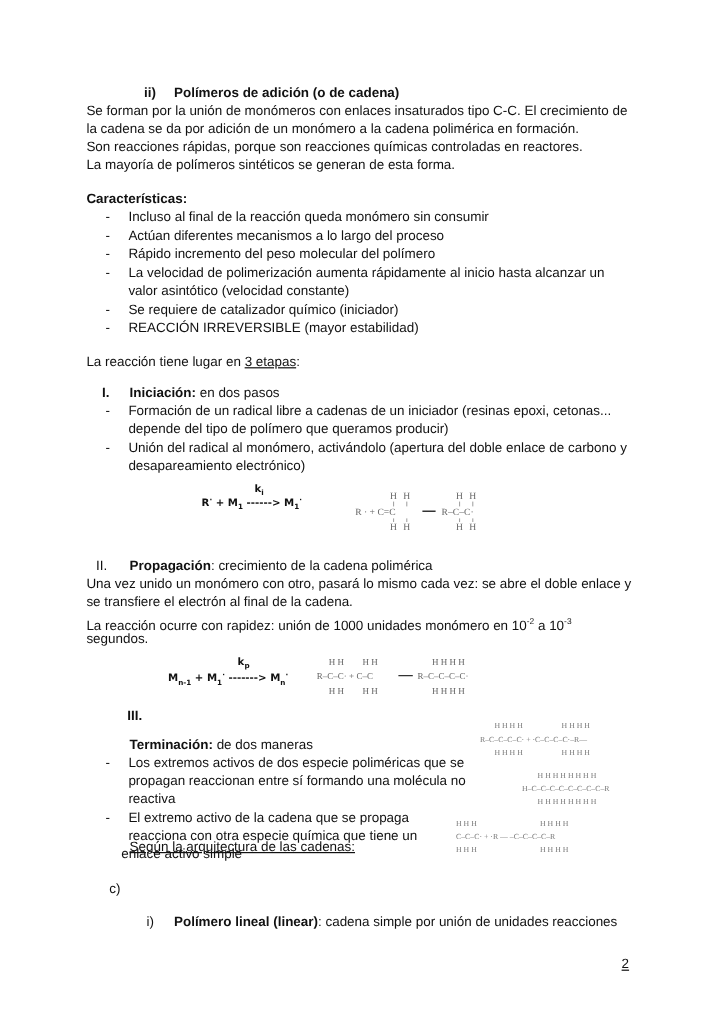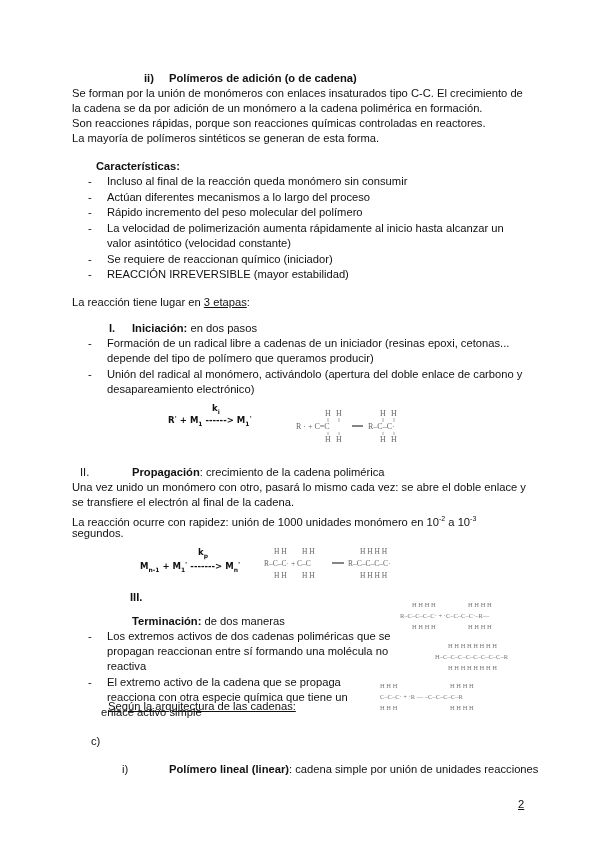--- a/index.html
+++ b/index.html
@@ -1,19 +1,19 @@
 <!DOCTYPE html>
 <html><head>
 <meta charset="utf-8">
 <style>
   html, body { margin:0; padding:0; background:#ffffff; }
   body { width:600px; height:848px; position:relative; overflow:hidden;
          font-family:"Liberation Sans", sans-serif; font-size:11.2px; color:#111; }
   .abs { position:absolute; white-space:nowrap; line-height:15px; }
-  .b { font-weight:bold;margin-left:24px; }
+  .b { font-weight:bold; }
   .u { text-decoration:underline; }
   .eq { font-family:"DejaVu Sans", sans-serif; font-weight:bold; font-size:8.5px; color:#111; }
   .eq sub { font-size:6px; }
   .eq sup { font-size:6px; }
 </style>
 </head>
 <body>
 
 <div class="abs b" style="left:120px;top:71px;">ii)</div>
 <div class="abs b" style="left:145px;top:71px;">Polímeros de adición (o de cadena)</div>
@@ -29,21 +29,21 @@
   <div class="abs" style="left:88px;top:174px;">-</div>
   <div class="abs" style="left:107px;top:174px;">Incluso al final de la reacción queda monómero sin consumir</div>
   <div class="abs" style="left:88px;top:190px;">-</div>
   <div class="abs" style="left:107px;top:190px;">Actúan diferentes mecanismos a lo largo del proceso</div>
   <div class="abs" style="left:88px;top:205px;">-</div>
   <div class="abs" style="left:107px;top:205px;">Rápido incremento del peso molecular del polímero</div>
   <div class="abs" style="left:88px;top:221px;">-</div>
   <div class="abs" style="left:107px;top:221px;">La velocidad de polimerización aumenta rápidamente al inicio hasta alcanzar un</div>
   <div class="abs" style="left:107px;top:236px;">valor asintótico (velocidad constante)</div>
   <div class="abs" style="left:88px;top:252px;">-</div>
-  <div class="abs" style="left:107px;top:252px;">Se requiere de reaccionan químico (iniciador)</div>
+  <div class="abs" style="left:107px;top:252px;">Se requiere de catalizador químico (iniciador)</div>
   <div class="abs" style="left:88px;top:267px;">-</div>
   <div class="abs" style="left:107px;top:267px;">REACCIÓN IRREVERSIBLE (mayor estabilidad)</div>
 </div>
 
 <div class="abs" style="left:72px;top:295px;">
   <span>La reacción tiene lugar en </span><span class="u">3 etapas</span><span>:</span>
 </div>
 
 <div class="abs b" style="left:85px;top:321px;">I.</div>
 <div class="abs" style="left:108px;top:321px;">
@@ -123,21 +123,21 @@
     <text x="98" y="9">H H H H</text>
     <text x="98" y="33">H H H H</text>
   </g>
 </svg>
 
 <div class="abs b" style="left:80px;top:590px;padding-left:26px;">III.</div>
 <div class="abs" style="left:108px;top:614px;">
   <span class="b">Terminación:</span><span> de dos maneras</span>
 </div>
 <div class="abs" style="left:88px;top:629px;">-</div>
-<div class="abs" style="left:107px;top:629px;">Los extremos activos de dos cadenas poliméricas que se</div>
+<div class="abs" style="left:107px;top:629px;">Los extremos activos de dos especie poliméricas que se</div>
 <div class="abs" style="left:107px;top:644px;">propagan reaccionan entre sí formando una molécula no</div>
 <div class="abs" style="left:107px;top:659px;">reactiva</div>
 <div class="abs" style="left:88px;top:675px;">-</div>
 <div class="abs" style="left:107px;top:675px;">El extremo activo de la cadena que se propaga</div>
 <div class="abs" style="left:107px;top:690px;">reacciona con otra especie química que tiene un</div>
 <div class="abs" style="left:101px;top:705px;">enlace activo simple</div>
 
 <svg style="position:absolute;left:380px;top:598px;" width="170" height="120">
   <g font-family="Liberation Serif, serif" font-size="6.5" fill="#777">
     <text x="32" y="9">H H H H</text>

